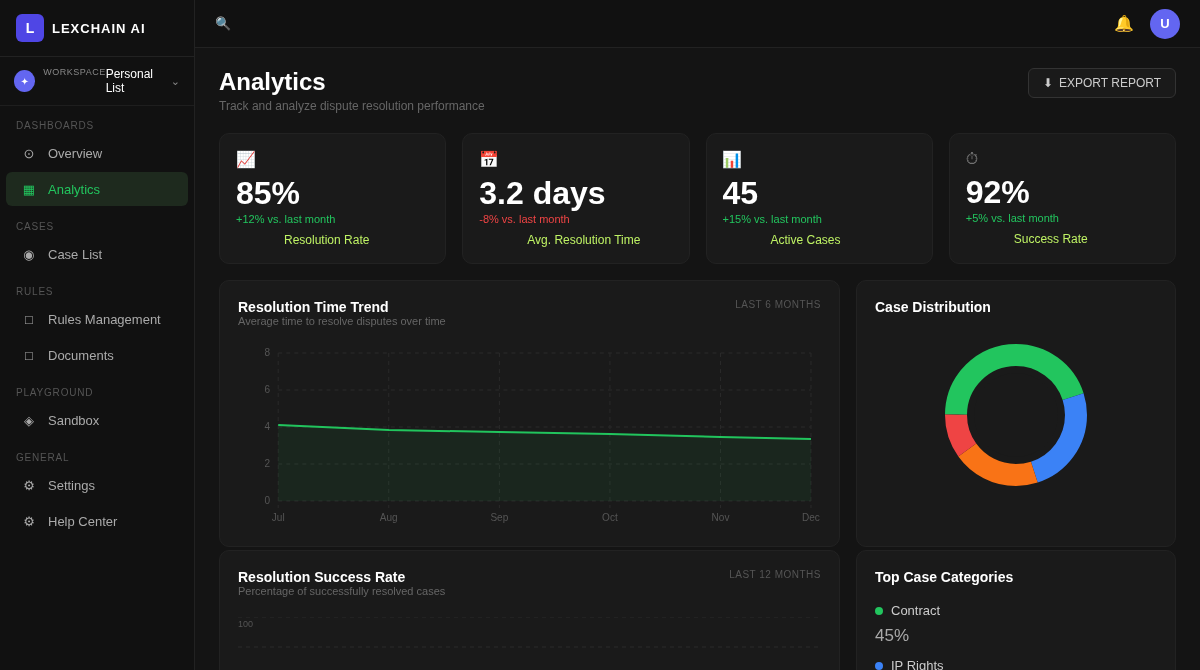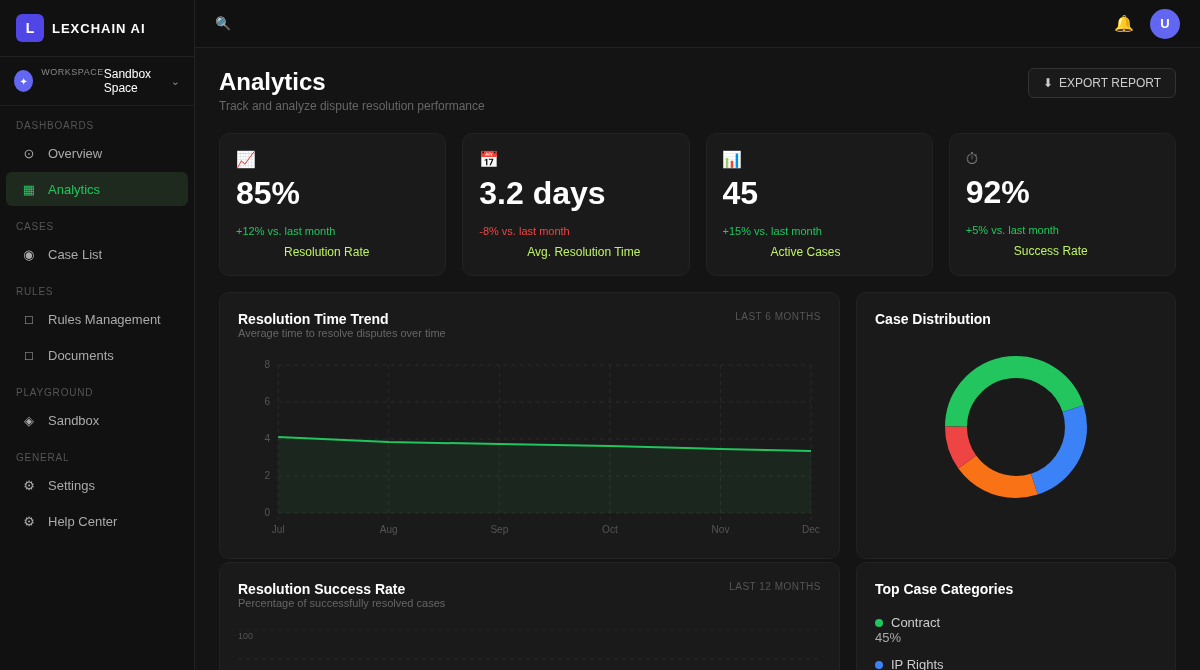--- a/index.html
+++ b/index.html
@@ -217,21 +217,21 @@
     .kpi-icon {
       color: #888;
       font-size: 16px;
       margin-bottom: 8px;
     }
     .kpi-value {
       font-size: 32px;
       font-weight: 700;
       color: #fff;
       line-height: 1;
-      margin-bottom: 16px;
+      margin-bottom: 4px;
     }
     .kpi-change {
       font-size: 11px;
       margin-bottom: 8px;
     }
     .kpi-change.positive { color: #22c55e; }
     .kpi-change.negative { color: #ef4444; }
     .kpi-label {
       font-size: 12px;
       color: #bef264;
@@ -311,42 +311,42 @@
       flex-direction: column;
     }
     .category-dot {
       width: 8px;
       height: 8px;
       border-radius: 50%;
       margin-right: 8px;
       flex-shrink: 0;
     }
     .category-left { display: flex; align-items: center; }
-    .category-pct { color: #aaa; font-size: 13px; }
+    .category-pct { color: #aaa; font-size: 17px; margin-top: 8px; }
 
     
     .page-content::-webkit-scrollbar { width: 4px; }
     .page-content::-webkit-scrollbar-track { background: transparent; }
     .page-content::-webkit-scrollbar-thumb { background: #333; border-radius: 2px; }
   </style>
 </head>
 <body>
 
 <nav class="sidebar">
   <div class="sidebar-logo">
     <div class="logo-icon">L</div>
     <span class="logo-text">LEXCHAIN AI</span>
   </div>
 
   <div class="workspace-row">
     <div class="workspace-inner">
       <div class="workspace-dot">✦</div>
       <div class="workspace-info">
         <span class="workspace-label">Workspace</span>
-        <span class="workspace-name">Sandbox Space</span>
+        <span class="workspace-name">Personal List</span>
       </div>
     </div>
     <span class="chevron-down">⌄</span>
   </div>
 
   <div class="sidebar-section-label">Dashboards</div>
   <div class="sidebar-item">
     <span class="icon">⊙</span>
     <span>Overview</span>
   </div>

